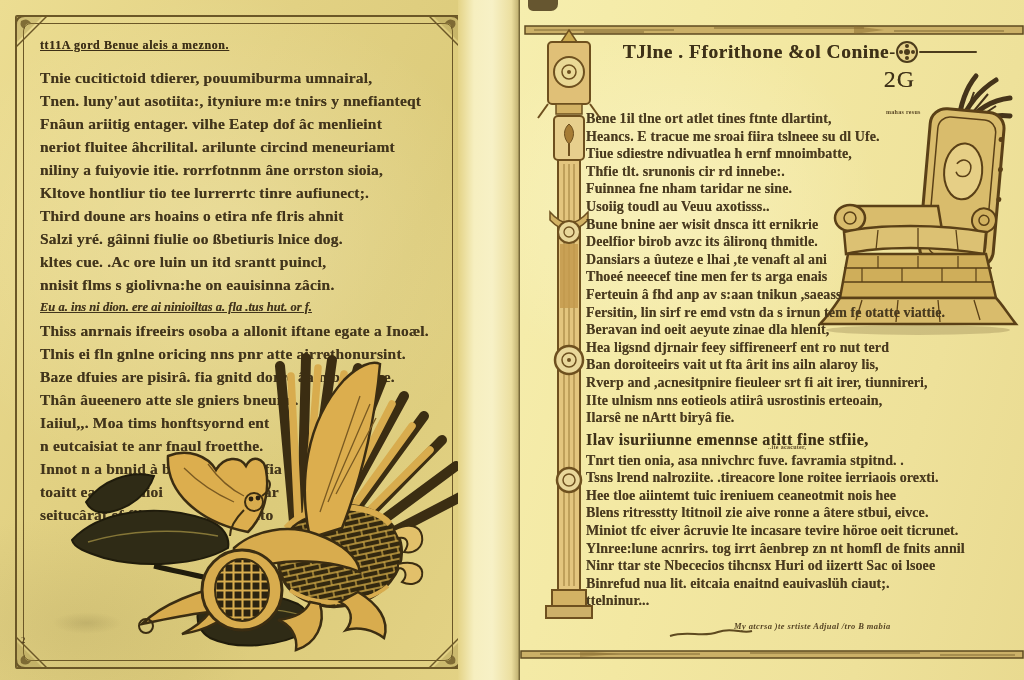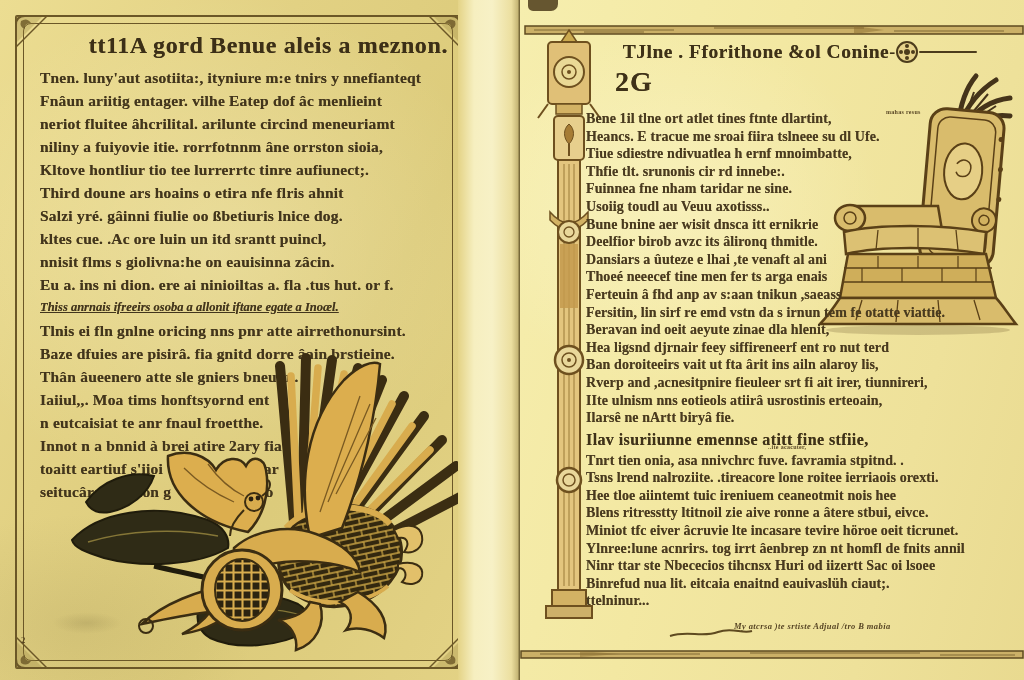--- a/index.html
+++ b/index.html
@@ -20,22 +20,22 @@
     border:2.5px solid #6b5727;border-radius:2px;}
   .lp-frame-inner{position:absolute;left:6px;top:6px;right:6px;bottom:6px;
     border:1.5px solid #6b5727;border-radius:8px;}
   .corner{position:absolute;width:46px;height:46px;}
   .corner.tl{left:-4px;top:-4px;}
   .corner.tr{right:-4px;top:-4px;transform:scaleX(-1);}
   .corner.bl{left:-4px;bottom:-4px;transform:scaleY(-1);}
   .corner.br{right:-4px;bottom:-4px;transform:scale(-1,-1);}
 
   .lp-content{position:absolute;left:40px;top:32px;width:408px;height:600px;overflow:hidden;}
-  .lp-title{margin:0 0 8px 0;text-align:right;font-size:24px;line-height:26px;font-weight:bold;
-    color:#3c2f17;letter-spacing:.6px;text-shadow:0 0 .5px rgba(60,45,20,.7);}
+  .lp-title{margin:0 0 8px 0;text-align:left;font-size:12px;line-height:26px;font-weight:bold;
+    color:#3c2f17;letter-spacing:.6px;text-shadow:0 0 .5px rgba(60,45,20,.7);text-decoration:underline;}
   .lp-lines .text-line{white-space:pre;font-weight:bold;font-size:15.5px;line-height:23px;
     color:#42351c;letter-spacing:.2px;text-shadow:0 0 .4px rgba(60,45,20,.6);}
   .lp-lines .text-line:nth-child(11){font-size:12.5px;text-decoration:underline;letter-spacing:0;font-style:italic;}
 
   .tiny{position:absolute;font-size:6px;letter-spacing:.3px;color:#5a4826;font-weight:bold;}
   .lp-tinymark{left:222px;top:498px;}
 
   .stain{position:absolute;border-radius:50%;pointer-events:none;}
   .stain.s1{left:170px;top:592px;width:110px;height:34px;background:radial-gradient(ellipse,rgba(100,88,45,.20),rgba(100,88,45,0) 70%);}
   .stain.s2{left:52px;top:612px;width:70px;height:22px;background:radial-gradient(ellipse,rgba(100,88,45,.16),rgba(100,88,45,0) 70%);}
@@ -54,22 +54,22 @@
   .rp-squiggle{position:absolute;left:148px;top:628px;width:86px;height:12px;}
 
   .rp-header{position:absolute;left:56px;top:40px;width:448px;display:flex;align-items:center;
     justify-content:center;}
   .rp-header .htext{font-weight:bold;font-size:19.5px;color:#3e3118;letter-spacing:.5px;
     text-shadow:0 0 .5px rgba(60,45,20,.7);}
   .rp-header .hdash{font-weight:bold;font-size:18px;color:#3e3118;}
   .rp-header .hline{width:58px;height:2.5px;background:#4c3c1c;border-radius:2px;}
   .rp-medallion{width:24px;height:24px;flex:0 0 auto;}
 
-  .rp-section{position:absolute;left:95px;top:66px;width:300px;text-align:left;
-    font-weight:bold;font-size:28px;color:#3e3118;letter-spacing:1px;
+  .rp-section{position:absolute;left:95px;top:66px;width:300px;text-align:right;
+    font-weight:normal;font-size:24px;color:#3e3118;letter-spacing:1px;
     text-shadow:0 0 .5px rgba(60,45,20,.7);}
 
   .rp-column{position:absolute;left:16px;top:28px;width:66px;height:616px;}
   .throne{position:absolute;left:298px;top:66px;width:202px;height:272px;}
 
   .rp-text{position:absolute;left:66px;top:110px;width:436px;}
   .rp-text .text-line{white-space:pre;font-weight:bold;font-size:14px;line-height:17.6px;
     color:#493a1f;letter-spacing:.1px;text-shadow:0 0 .4px rgba(60,45,20,.55);}
   .rp-subhead{white-space:pre;font-weight:bold;font-size:16px;line-height:25px;color:#3e3118;
     letter-spacing:.4px;text-shadow:0 0 .5px rgba(60,45,20,.7);}
@@ -109,20 +109,21 @@
         <path d="M3,3 L30,3 L3,30 Z" fill="rgba(150,130,60,.3)"></path>
         <path d="M44,3 L12,3 Q3,3 3,12 L3,44" fill="none" stroke="#6b5727" stroke-width="2"></path>
         <path d="M34,3 L3,34" stroke="#6b5727" stroke-width="1.5"></path>
         <path d="M8,8 q6,-4 10,2 q-7,0 -6,6 q-6,-2 -4,-8" fill="#6b5727" opacity=".8"></path>
       </svg>
     </div>
 
     <div class="lp-content">
       <h1 class="lp-title">tt11A gord Benue aleis a meznon.</h1>
       <div class="lp-lines">
+          <div class="text-line">Tnie cucitictoid tdierer, pouumiburma umnairal,</div>
           <div class="text-line">Tnen. luny'aut asotiita:, ityniure m:e tnirs y nnefianteqt</div>
           <div class="text-line">Fnâun ariitig entager. vilhe Eatep dof âc menlieint</div>
           <div class="text-line">neriot fluitee âhcrilital. arilunte circind meneuriamt</div>
           <div class="text-line">niliny a fuiyovie itie. rorrfotnnm âne orrston sioia,</div>
           <div class="text-line">Kltove hontliur tio tee lurrerrtc tinre aufiunect;.</div>
           <div class="text-line">Third doune ars hoains o etira nfe flris ahnit</div>
           <div class="text-line">Salzi yré. gâinni fiulie oo ßbetiuris lnice dog.</div>
           <div class="text-line">kltes cue. .Ac ore luin un itd srantt puincl,</div>
           <div class="text-line">nnisit flms s giolivna:he on eauisinna zâcin.</div>
           <div class="text-line">Eu a. ins ni dion. ere ai ninioiltas a. fla .tus hut. or f.</div>

